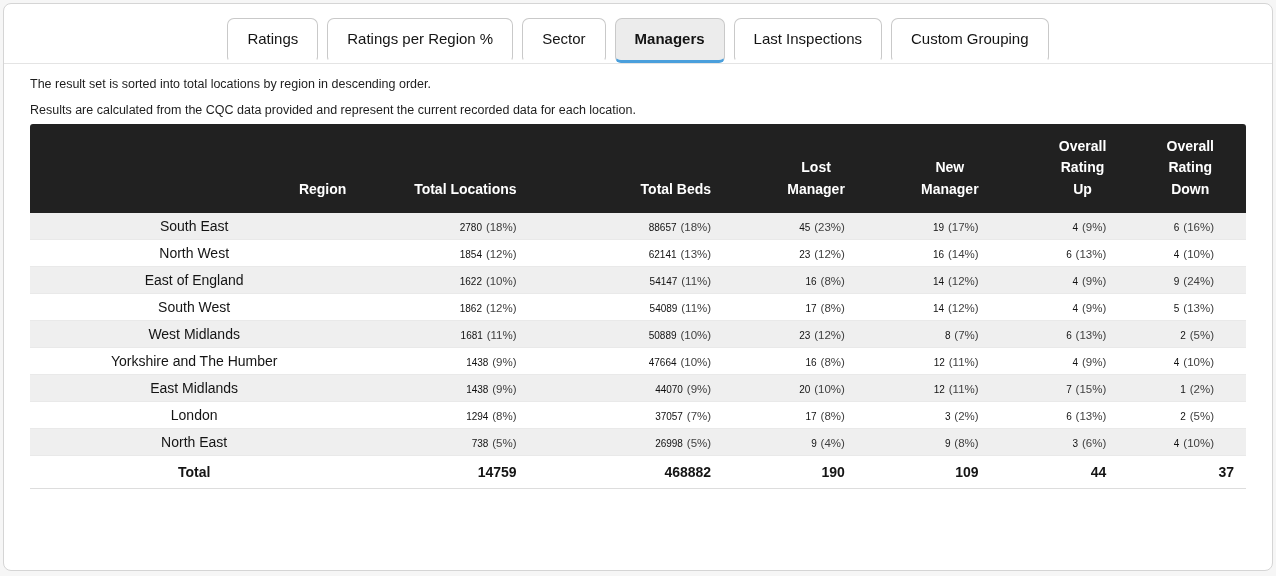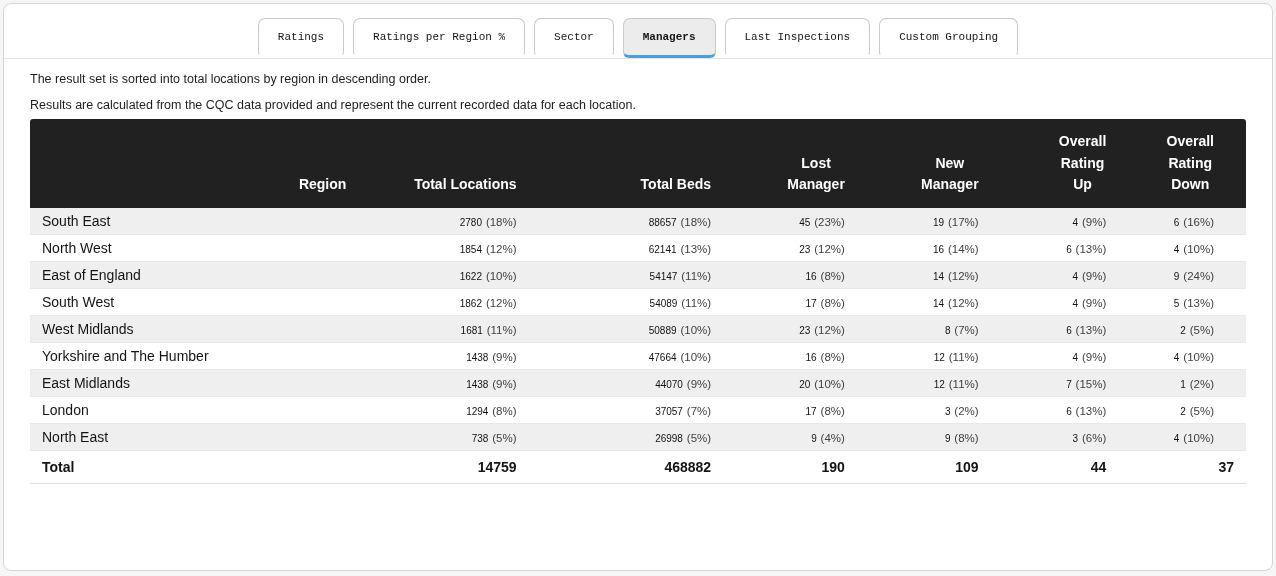--- a/index.html
+++ b/index.html
@@ -6,21 +6,21 @@
   html, body { margin: 0; padding: 0; background: #f6f6f6; font-family: "Liberation Sans", sans-serif; }
   .card {
     margin: 3px; background: #fff; border: 1px solid #d5d5d5; border-radius: 8px;
     min-height: 568px; overflow: hidden;
   }
   .tabbar {
     display: flex; justify-content: center; align-items: flex-end; gap: 9px;
     padding: 14px 16px 0 16px; border-bottom: 1px solid #e4e4e4;
   }
   .tab {
-    font-family: Liberation Mono, monospace; font-size: 11px; color: #141414;
+    font-family: Liberation Sans, sans-serif; font-size: 15px; color: #141414;
     background: #fff; border: 1px solid #c9c9c9; border-radius: 7px 7px 6px 6px;
     padding: 12px 19px; cursor: pointer; line-height: 1.1; border-bottom: 3px solid transparent;
   }
   .tab.active {
     background: #ececec; font-weight: 700;
     border-bottom: 3px solid var(--accent, #4a9fdc);
   }
   .content { padding: 13px 26px 0 26px; }
   .note { font-size: 12.5px; color: #1d1d1d; margin: 0 0 7px 0; }
   .note.last { margin-bottom: 12px; }
@@ -38,21 +38,21 @@
   th:nth-child(2) { width: 14%; }
   th:nth-child(3) { width: 16%; }
   th:nth-child(4) { width: 11%; }
   th:nth-child(5) { width: 11%; }
   th:nth-child(6) { width: 10.5%; }
   th:nth-child(7) { width: 10.5%; }
   tbody td {
     font-size: 14px; color: #141414; padding: 5px 12px; text-align: right;
     border-bottom: 1px solid #e9e9e9; white-space: nowrap;
   }
-  tbody td.left { text-align: left; }
+  tbody td.left { text-align: center; }
   tr.stripe td { background: var(--stripe, #efefef); }
   .val { font-size: 10px; color: #111; }
   .pct { font-size: 11.5px; color: #3f3f3f; }
   tr.total td {
     font-weight: 700; padding: 8px 12px;
     border-top: 1px solid #b0b0b0; border-bottom: 1px solid #ddd; background: #fff;
   }
 </style>
 </head>
 <body>

